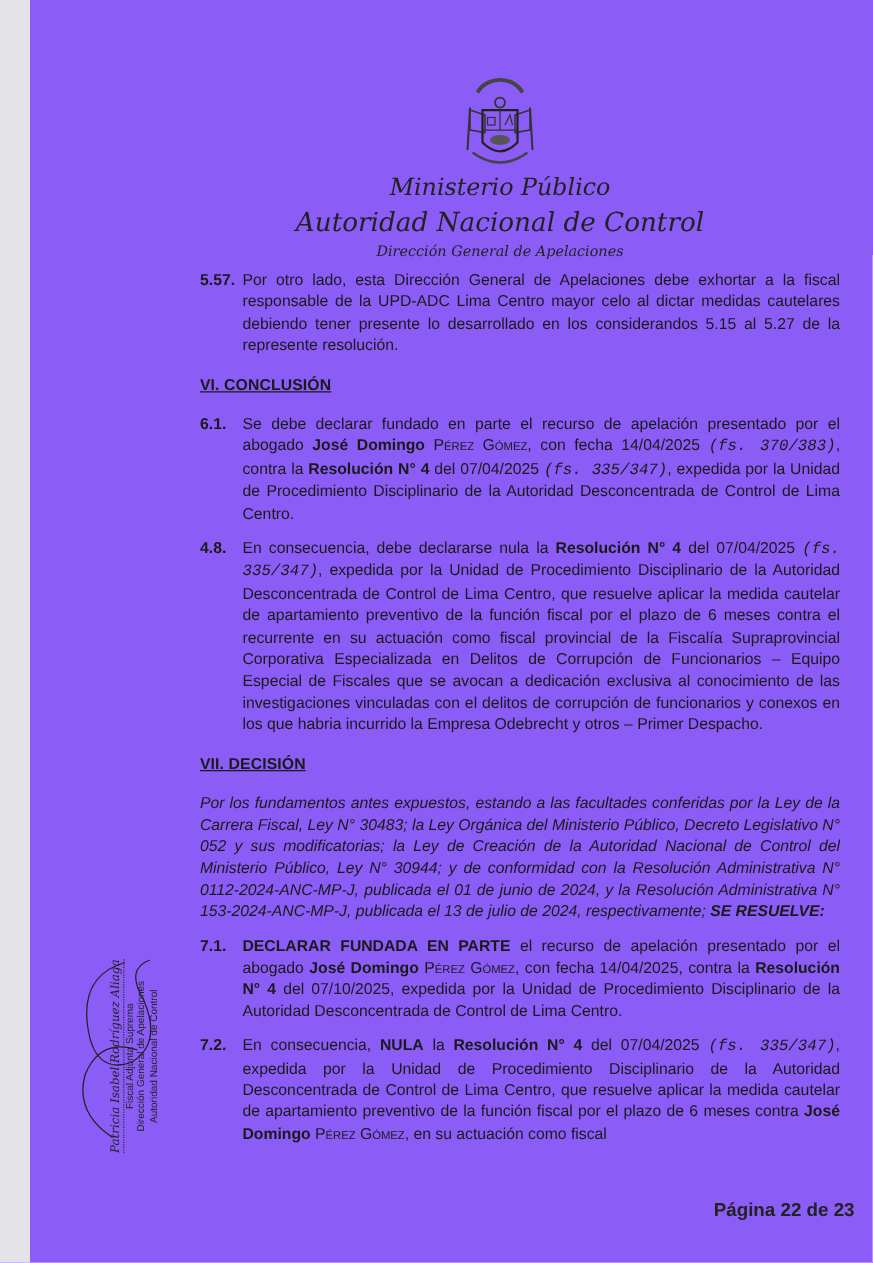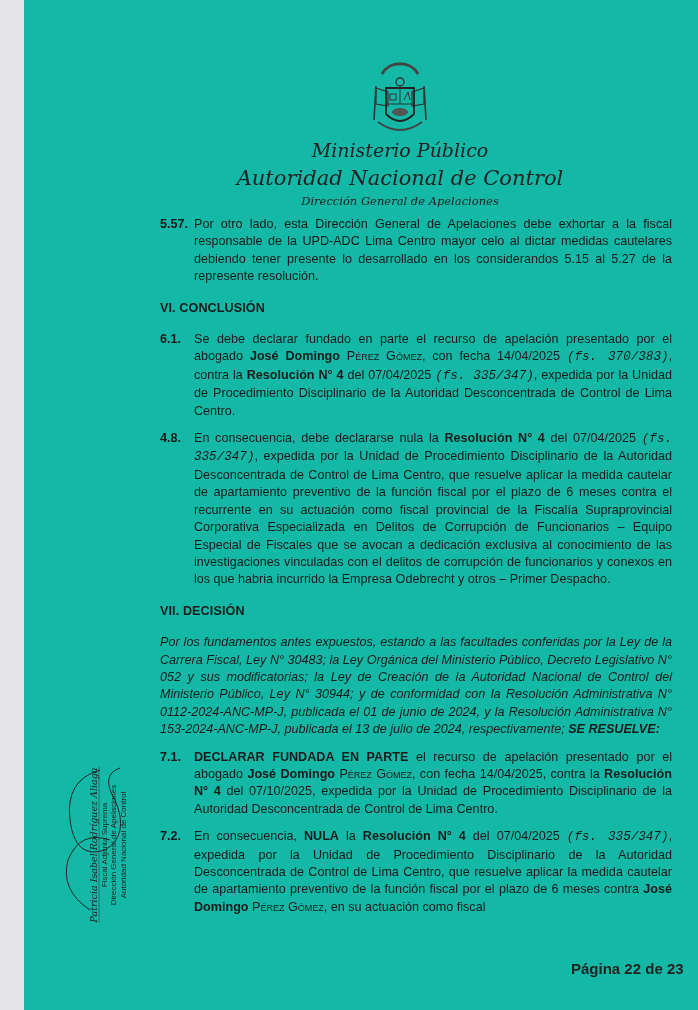--- a/index.html
+++ b/index.html
@@ -2,33 +2,33 @@
 <html><head>
 <meta charset="utf-8">
 <style>
   html, body { margin: 0; padding: 0; }
   body {
     width: 698px; height: 1010px; overflow: hidden;
     background: #ffffff; position: relative;
     font-family: "Liberation Sans", sans-serif; color: #1a1a1a;
   }
   .left-strip { position: absolute; left: 0; top: 0; width: 24px; height: 1010px; background: #e3e3e8; }
-  .page { position: absolute; left: 24px; top: 0; width: 674px; height: 1010px; background: #14b8a6; }
+  .page { position: absolute; left: 24px; top: 0; width: 674px; height: 1010px; background: #8b5cf6; }
 
   .crest { position: absolute; left: 368px; top: 58px; width: 64px; height: 82px; }
   .hdr { position: absolute; left: 0; width: 800px; text-align: center; font-family: "DejaVu Serif", serif; font-style: italic; color: #222; }
   .hdr1 { top: 139px; font-size: 19px; left: 0; width: 800px; }
   .hdr2 { top: 166px; font-size: 21px; }
   .hdr3 { top: 194px; font-size: 11.5px; }
 
   .body { position: absolute; left: 160px; top: 216px; width: 512px; font-size: 12.6px; line-height: 17.4px; text-align: justify; }
   .item { position: relative; padding-left: 34px; margin-bottom: 10px; }
   .num { position: absolute; left: 0; top: 0; font-weight: bold; }
   .cont { padding-left: 34px; margin-bottom: 10px; }
-  .sec { font-weight: bold; margin: 6px 0 14px 0; letter-spacing: 0.1px; }
+  .sec { font-weight: bold; margin: 6px 0 14px 0; letter-spacing: 0.1px; text-decoration: underline; }
   .para { margin-bottom: 10px; font-style: italic; }
   b { font-weight: bold; }
   .sc { font-variant: small-caps; font-weight: normal; }
   i { font-style: italic; font-family: Liberation Mono, monospace; }
 
   .footer { position: absolute; left: 571px; top: 960px; font-size: 15px; font-weight: bold; color: #222; }
 
   .stamp { position: absolute; left: 60px; top: 760px; width: 95px; height: 170px; }
   .stamp-text { position: absolute; left: 50%; top: 50%; transform: translate(-50%,-50%) rotate(-90deg); white-space: nowrap; font-size: 8px; line-height: 9.5px; text-align: center; color: #222; }
   .stamp-name { font-family: "DejaVu Serif", serif; font-style: italic; font-size: 9.5px; border-bottom: 1px dotted #333; }

